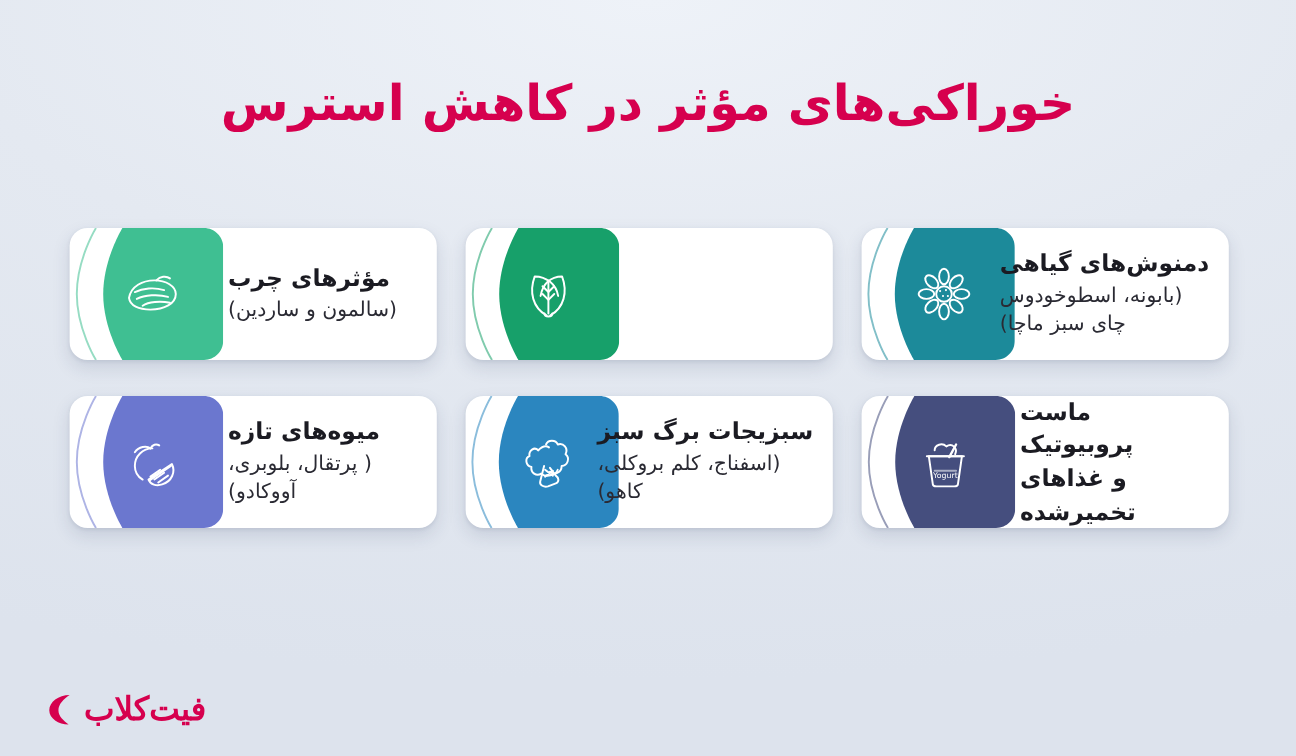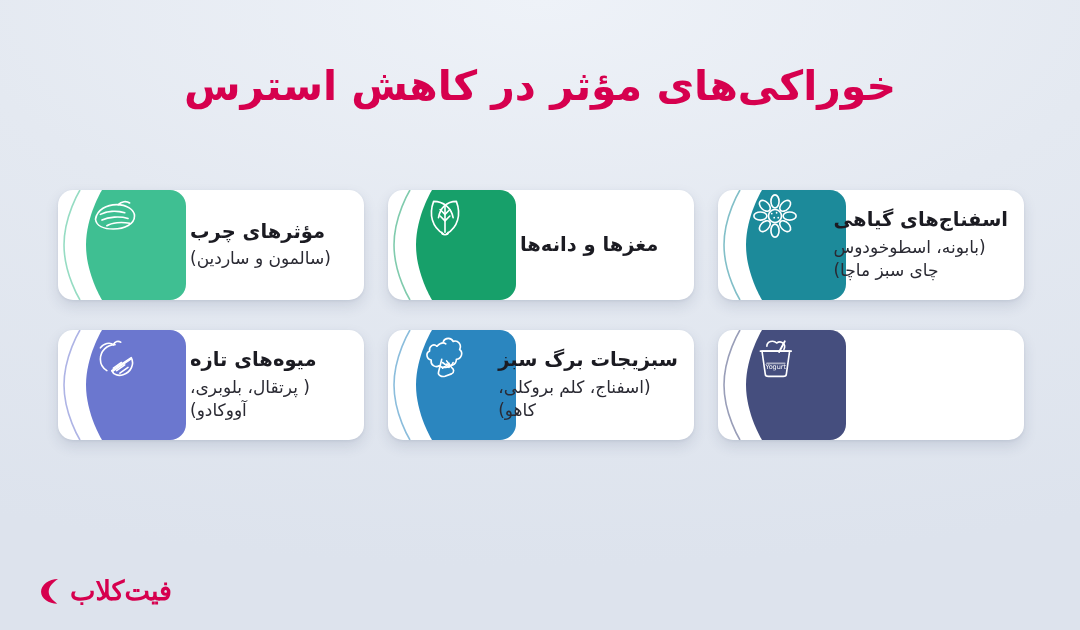--- a/index.html
+++ b/index.html
@@ -55,23 +55,23 @@
   .accent-wrap{
     position:absolute;
     top:0;bottom:0;left:0;
     width:128px;
     pointer-events:none;
   }
   .accent-wrap svg{display:block;width:100%;height:100%;}
 
   .icon-holder{
     position:absolute;
-    left:14px;top:0;bottom:0;
+    left:26px;top:0;bottom:0;
     width:86px;
-    display:flex;align-items:flex-start;justify-content:center;text-decoration:underline;
+    display:flex;align-items:center;justify-content:center;text-decoration:underline;
   }
   .icon-holder svg{width:52px;height:52px;display:block;}
 
   .text-block{
     position:relative;
     z-index:2;
     margin-right:16px;
     margin-left:132px;
     width:100%;
     text-align:left;
@@ -141,21 +141,21 @@
           <ellipse cx="32" cy="50" rx="5" ry="8"></ellipse>
           <ellipse cx="14" cy="32" rx="8" ry="5"></ellipse>
           <ellipse cx="50" cy="32" rx="8" ry="5"></ellipse>
           <ellipse cx="19.5" cy="19.5" rx="5" ry="8" transform="rotate(-45 19.5 19.5)"></ellipse>
           <ellipse cx="44.5" cy="19.5" rx="8" ry="5" transform="rotate(-45 44.5 19.5)"></ellipse>
           <ellipse cx="19.5" cy="44.5" rx="8" ry="5" transform="rotate(-45 19.5 44.5)"></ellipse>
           <ellipse cx="44.5" cy="44.5" rx="5" ry="8" transform="rotate(-45 44.5 44.5)"></ellipse>
         </svg>
       </div>
       <div class="text-block">
-        <div class="card-title">اسفناج‌های گیاهی</div>
+        <div class="card-title">دمنوش‌های گیاهی</div>
         <div class="card-sub">(بابونه، اسطوخودوس
 چای سبز ماچا)</div>
       </div>
     </div>
 
     <div class="card">
       <div class="accent-wrap">
         <svg viewBox="0 0 128 110" preserveAspectRatio="none">
           <path d="M112 0 H44 C44 0 28 26 28 55 C28 84 44 110 44 110 H112 C120.8 110 128 102.8 128 94 V16 C128 7.2 120.8 0 112 0 Z" fill="#17a06a"></path>
           <path d="M22 0 C22 0 6 26 6 55 C6 84 22 110 22 110" fill="none" stroke="#17a06a" stroke-width="1.6" opacity=".55"></path>
@@ -164,21 +164,20 @@
       <div class="icon-holder">
         <svg viewBox="0 0 64 64" fill="none" stroke="#ffffff" stroke-width="2" stroke-linecap="round" stroke-linejoin="round">
           <path d="M30 54 C16 46 12 30 18 14 C30 14 40 22 42 34"></path>
           <path d="M34 54 C48 46 52 30 46 14 C34 14 26 22 24 34"></path>
           <path d="M32 52 L32 18"></path>
           <path d="M26 24 L32 30 M26 32 L32 38 M38 24 L32 30 M38 32 L32 38"></path>
           <path d="M28 52 C28 56 36 56 36 52"></path>
         </svg>
       </div>
       <div class="text-block">
-        <div class="card-title">مغزها و دانه‌ها</div>
       </div>
     </div>
 
     <div class="card">
       <div class="accent-wrap">
         <svg viewBox="0 0 128 110" preserveAspectRatio="none">
           <path d="M112 0 H44 C44 0 28 26 28 55 C28 84 44 110 44 110 H112 C120.8 110 128 102.8 128 94 V16 C128 7.2 120.8 0 112 0 Z" fill="#3fbf92"></path>
           <path d="M22 0 C22 0 6 26 6 55 C6 84 22 110 22 110" fill="none" stroke="#3fbf92" stroke-width="1.6" opacity=".55"></path>
         </svg>
       </div>
@@ -207,20 +206,24 @@
       <div class="icon-holder">
         <svg viewBox="0 0 64 64" fill="none" stroke="#ffffff" stroke-width="2" stroke-linecap="round" stroke-linejoin="round">
           <path d="M16 26 L20 54 C20 56 22 57 24 57 H42 C44 57 46 56 46 54 L50 26 Z"></path>
           <path d="M14 26 H52"></path>
           <path d="M22 20 C22 14 30 12 34 16 C40 12 46 18 43 24"></path>
           <path d="M44 14 L37 27" stroke-width="2.4"></path>
           <path d="M22 41 h22" opacity=".55"></path>
           <text x="33" y="48" font-family="DejaVu Sans, sans-serif" font-size="8" fill="#ffffff" stroke="none" text-anchor="middle">Yogurt</text>
         </svg>
       </div>
+      <div class="text-block">
+        <div class="card-title">ماست پروبیوتیک
+و غذاهای تخمیرشده</div>
+      </div>
     </div>
 
     <div class="card">
       <div class="accent-wrap">
         <svg viewBox="0 0 128 110" preserveAspectRatio="none">
           <path d="M112 0 H44 C44 0 28 26 28 55 C28 84 44 110 44 110 H112 C120.8 110 128 102.8 128 94 V16 C128 7.2 120.8 0 112 0 Z" fill="#2b86bf"></path>
           <path d="M22 0 C22 0 6 26 6 55 C6 84 22 110 22 110" fill="none" stroke="#2b86bf" stroke-width="1.6" opacity=".55"></path>
         </svg>
       </div>
       <div class="icon-holder">

